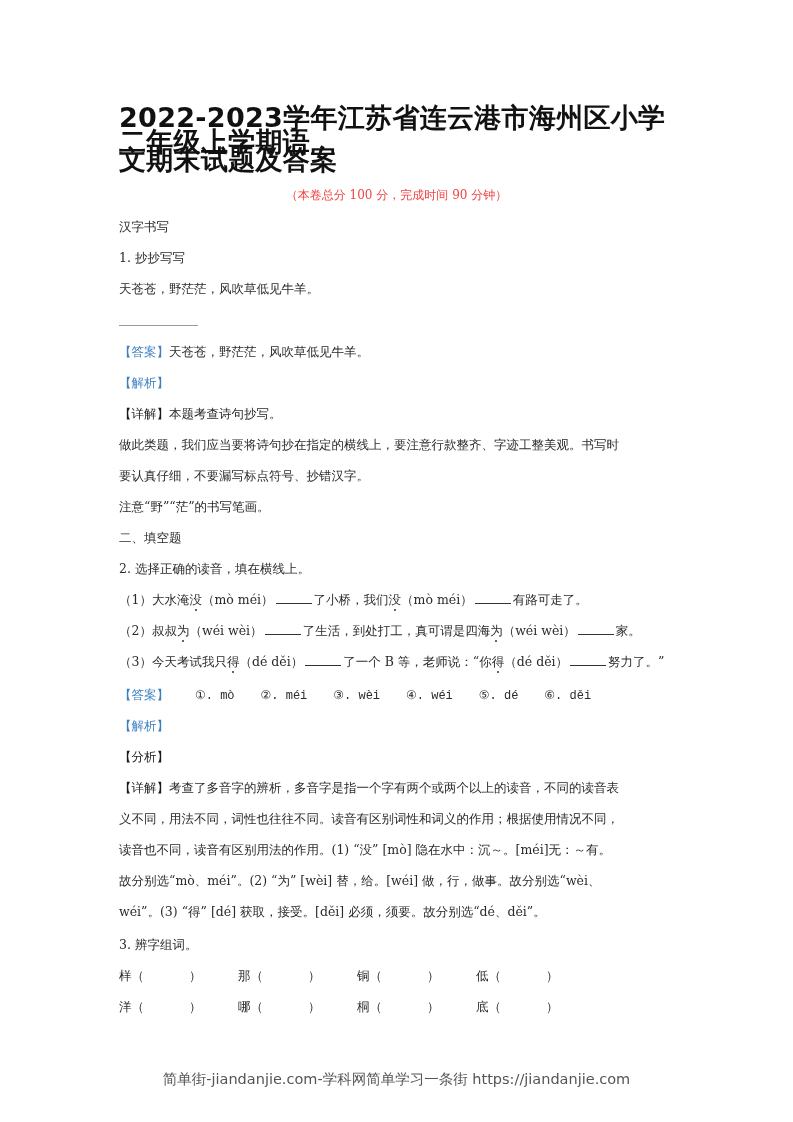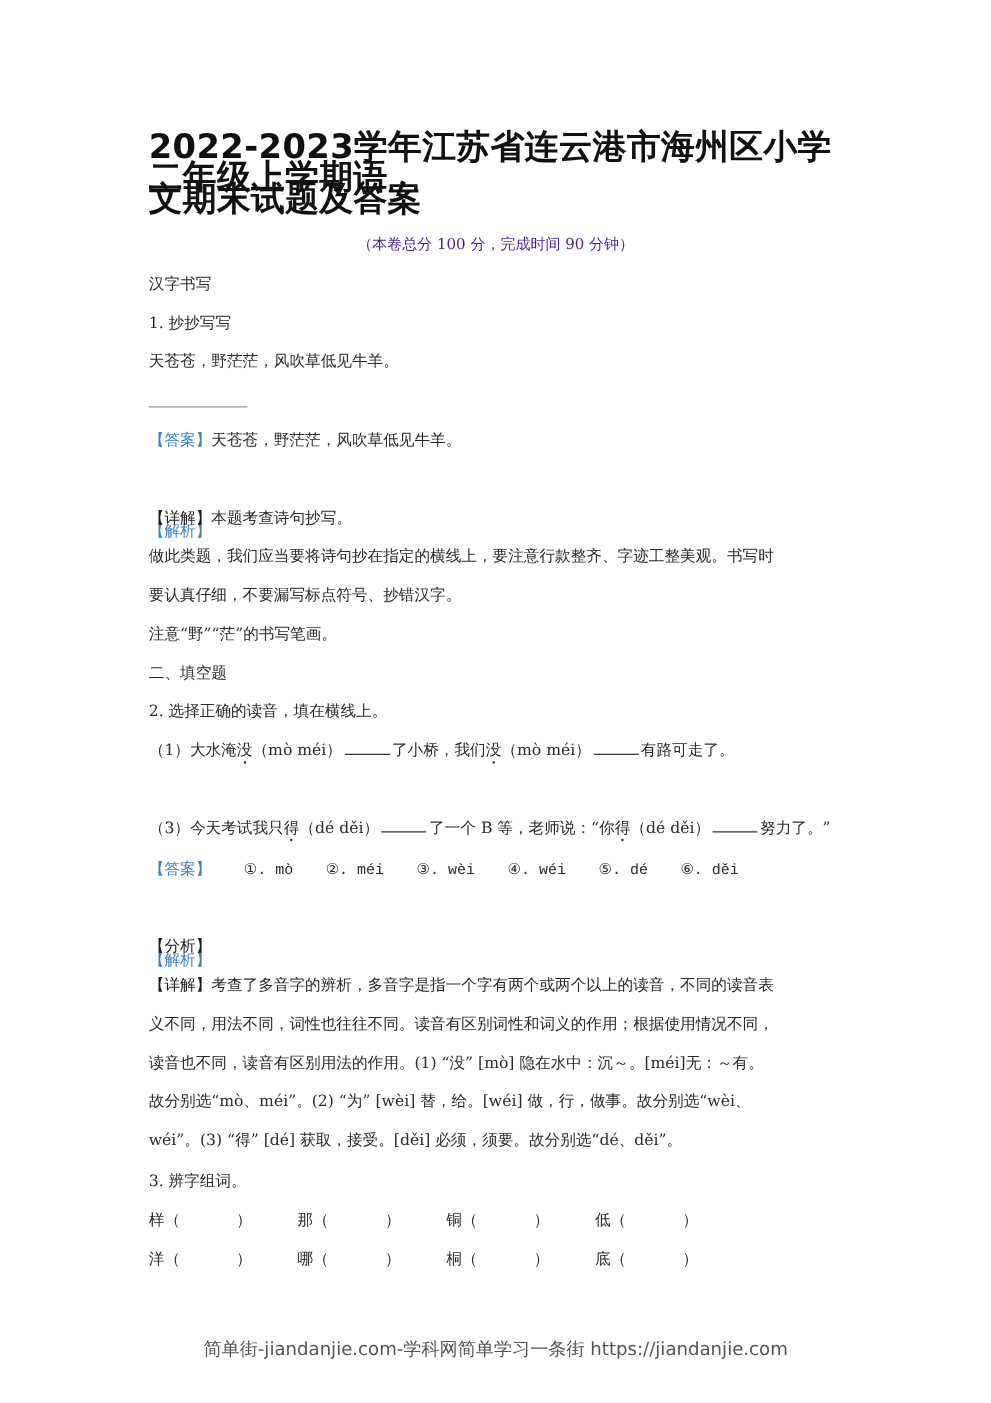--- a/index.html
+++ b/index.html
@@ -1,23 +1,23 @@
 <!DOCTYPE html>
 <html><head>
 <meta charset="utf-8">
 <style>
   html, body { margin:0; padding:0; background:#ffffff; }
   body { width:793px; height:1122px; position:relative; overflow:hidden;
          font-family:"DejaVu Serif", "Liberation Serif", serif; color:#222; }
   .page { position:absolute; left:0; top:0; width:793px; height:1122px; }
   .title { position:absolute; left:119px; width:560px; font-family:"DejaVu Sans","Liberation Sans",sans-serif;
            font-weight:bold; font-size:27px; color:#111; line-height:24px; letter-spacing:0.3px; }
-  .subtitle { position:absolute; left:0; width:793px; text-align:center; top:187px; font-size:12px; color:#4c1d95; }
+  .subtitle { position:absolute; left:0; width:793px; text-align:center; top:187px; font-size:12px; color:#ef4444; }
   .line { position:absolute; left:119px; font-size:12.5px; line-height:16px; color:#2a2a2a; white-space:nowrap; }
-  .blue { color:#3d7fbf;margin-top:42px; }
+  .blue { color:#3d7fbf; }
   .dark { color:#1a1a1a; }
   .rule { position:absolute; left:119px; top:325px; width:79px; height:1px; background:#9a9a9a; }
   .blank { display:inline-block; width:36px; border-bottom:1px solid #333; height:10px; margin:0 2px; vertical-align:baseline; }
   .dot { position:relative; }
   .dot::after { content:""; position:absolute; left:50%; bottom:-4px; width:2px; height:2px; background:#333; border-radius:1px; margin-left:-1px; }
   .ans-item { display:inline-block; margin-left:22px; font-family:Liberation Mono, monospace; font-size:12px; }
   .q3row { position:absolute; left:119px; font-size:12.5px; color:#2a2a2a; white-space:nowrap; }
   .q3cell { display:inline-block; width:115px; }
   .q3cell .paren { display:inline-block; width:70px; }
   .footer { position:absolute; left:0; width:793px; top:1070px; text-align:center; font-family:"DejaVu Sans","Liberation Sans",sans-serif;
@@ -48,20 +48,23 @@
   <div class="line" style="top:437px">做此类题，我们应当要将诗句抄在指定的横线上，要注意行款整齐、字迹工整美观。书写时</div>
   <div class="line" style="top:468px">要认真仔细，不要漏写标点符号、抄错汉字。</div>
   <div class="line" style="top:499px">注意“野”“茫”的书写笔画。</div>
 
   <div class="line" style="top:530px">二、填空题</div>
   <div class="line" style="top:561px">2. 选择正确的读音，填在横线上。</div>
 
   <div class="line" style="top:592px">
     <span>（1）大水淹</span><span class="dot">没</span><span>（mò méi）</span><span class="blank"></span><span>了小桥，我们</span><span class="dot">没</span><span>（mò méi）</span><span class="blank"></span><span>有路可走了。</span>
   </div>
+  <div class="line" style="top:623px">
+    <span>（2）叔叔</span><span class="dot">为</span><span>（wéi wèi）</span><span class="blank"></span><span>了生活，到处打工，真可谓是四海</span><span class="dot">为</span><span>（wéi wèi）</span><span class="blank"></span><span>家。</span>
+  </div>
   <div class="line" style="top:654px">
     <span>（3）今天考试我只</span><span class="dot">得</span><span>（dé děi）</span><span class="blank"></span><span>了一个 B 等，老师说：“你</span><span class="dot">得</span><span>（dé děi）</span><span class="blank"></span><span>努力了。”</span>
   </div>
 
   <div class="line" style="top:687px">
     <span class="blue">【答案】</span>
     <span class="ans-item">①. mò</span>
     <span class="ans-item">②. méi</span>
     <span class="ans-item">③. wèi</span>
     <span class="ans-item">④. wéi</span>

